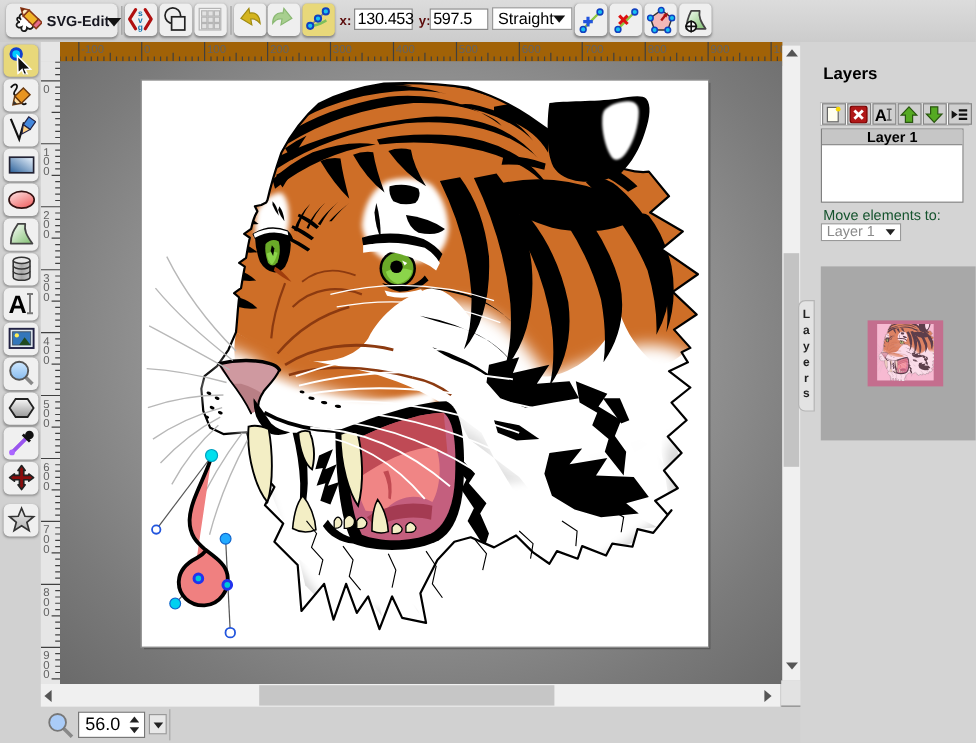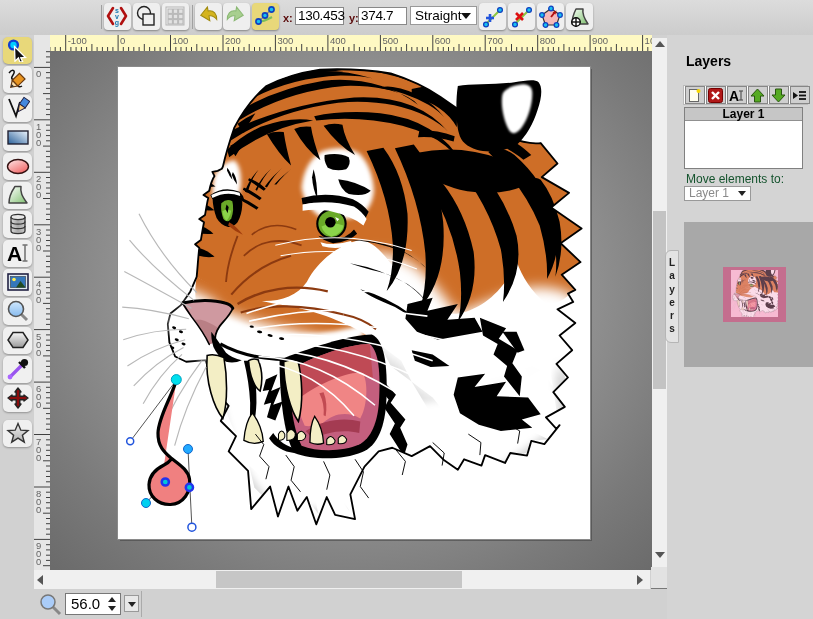--- a/index.html
+++ b/index.html
@@ -22,21 +22,21 @@
 #seglbl { position:absolute; left:410px; top:6px; width:67px; height:19px; background:#fff;
   border:1px solid #999; font-size:13.5px; line-height:17px; padding-left:4px; }
 #seglbl .car { position:absolute; right:5px; top:6px; width:0; height:0;
   border:5px solid transparent; border-top:6px solid #111; }
 #leftbar { left:0; top:35px; width:34px; height:584px; background:#d1d1d1; }
 .lbtn { position:absolute; left:3px; width:29px; height:27px; background:#f0f0f0;
   border-radius:5px; box-shadow:0 1px 2px rgba(0,0,0,0.3); }
 .lbtn.hl { background:#e8d87a; }
 .lbtn svg { position:absolute; left:3px; top:1px; }
 #rcorner { left:34px; top:35px; width:16px; height:16px; background:#e6e6e6; }
-#rulx { left:50px; top:35px; width:602px; height:20px; background:#fef9c3; overflow:hidden; }
+#rulx { left:50px; top:35px; width:602px; height:20px; background:#a16207; overflow:hidden; }
 #ruly { left:34px; top:51px; width:16px; height:519px; background:#e6e6e6; overflow:hidden; }
 #work { left:50px; top:51px; width:602px; height:519px; overflow:hidden;
   background:radial-gradient(ellipse 430px 390px at 304px 237px, #9b9b9b 0%, #909090 55%, #7a7a7a 80%, #6b6b6b 100%); }
 #canvas { position:absolute; left:68px; top:16px; width:472px; height:472px; background:#fff;
   outline:1px solid #8a8a8a; box-shadow:2px 2px 0 rgba(70,70,70,0.6); }
 #vscroll { left:652px; top:38px; width:15px; height:529px; background:#f0f0f0; }
 #scorner { left:651px; top:567px; width:21px; height:22px; background:#e2e2e2;
   border-right:1px solid #787878; border-bottom:1px solid #787878; }
 #vthumb { position:absolute; left:1px; top:173px; width:13px; height:178px; background:#c3c3c3; }
 #hscroll { left:34px; top:570px; width:616px; height:19px; background:#f0f0f0; }
@@ -68,20 +68,35 @@
   border:1px solid #b5b5b5; border-radius:6px 0 0 6px;
   font-size:10px; font-weight:bold; color:#222; text-align:center; line-height:13.3px; padding-top:5px;}
 #thumbpanel { position:absolute; left:17px; top:187px; width:129px; height:145px; background:#a8a8a8; }
 #thumb { position:absolute; left:39px; top:45px; width:63px; height:55px; background:#c46e8e; }
 #thumbin { position:absolute; left:8px; top:3px; width:47px; height:47px; background:#f8c8da; overflow:hidden; }
 #thumbin svg { position:absolute; left:0; top:0; }
 #tigersvg { position:absolute; left:0; top:0; }
 </style></head>
 <body>
 <div id="topbar" class="abs">
+    <div id="logobtn">
+      <svg width="27" height="27" viewBox="0 0 27 27">
+<g fill="#fff" stroke="#1a1a1a" stroke-width="1.5">
+<path d="M9.5 12.5 C6 8.5 11 5.5 13 9.5 C14.5 5 19.5 7.5 17 11 C21.5 9.5 22.5 15 18 15 C22 17.5 18 22 14.5 19 C14.5 23.5 8.5 22.5 10 18.5 C5.5 20.5 4 15 8.5 14.5 C4.5 13 6.5 8 9.5 12.5 Z"></path>
+</g>
+<g transform="rotate(44 17 10)">
+<rect x="12.5" y="6.5" width="11" height="7" fill="#f0b429" stroke="#8a3a1a" stroke-width="1.3"></rect>
+<rect x="23.5" y="6.5" width="4" height="7" fill="#e86c8a" stroke="#8a3a1a" stroke-width="1.3"></rect>
+<path d="M12.5 6.5 L6.5 10 L12.5 13.5 Z" fill="#fce8c0" stroke="#8a3a1a" stroke-width="1.2"></path>
+<path d="M6.5 10 L9.5 8.2 L9.5 11.8 Z" fill="#7a2a0a"></path>
+</g>
+</svg>
+      <div class="txt">SVG-Edit</div>
+      <div class="car"></div>
+    </div>
     <div class="vsep" style="left:101px"></div>
     <div class="tbtn" style="left:104px">
       <svg width="22" height="22" viewBox="0 0 22 22">
 <g fill="none" stroke="#b01010" stroke-width="2.6" stroke-linecap="round" stroke-linejoin="round">
 <path d="M7 3 L2 11 L7 19"></path>
           <path d="M15 3 L20 11 L15 19"></path>
         </g>
 <text x="11" y="8" font-size="7" font-weight="bold" fill="#1878b0" text-anchor="middle" font-family="Liberation Sans">s</text>
 <text x="11" y="14" font-size="7" font-weight="bold" fill="#1878b0" text-anchor="middle" font-family="Liberation Sans">v</text>
 <text x="11" y="20" font-size="7" font-weight="bold" fill="#1878b0" text-anchor="middle" font-family="Liberation Sans">g</text>
@@ -127,21 +142,21 @@
 <g fill="#18c0f0" stroke="#1040c0" stroke-width="1.6">
 <circle cx="4.5" cy="16.5" r="2.6"></circle>
           <circle cx="11" cy="10.5" r="2.6"></circle>
           <circle cx="17.5" cy="4.5" r="2.6"></circle>
         </g>
       </svg>
     </div>
     <div class="lab" style="left:283px">x:</div>
     <div class="tin" style="left:295px">130.453</div>
     <div class="lab" style="left:349px">y:</div>
-    <div class="tin" style="left:358px">374.7</div>
+    <div class="tin" style="left:358px">597.5</div>
     <div id="seglbl">Straight<div class="car"></div></div>
     <div class="tbtn" style="left:479px">
       <svg width="24" height="24" viewBox="0 0 24 24">
 <line x1="5" y1="19" x2="19" y2="5" stroke="#8cc63f" stroke-width="2"></line>
 <g stroke="#2255dd" stroke-width="2.6">
           <line x1="9" y1="9" x2="9" y2="17"></line>
           <line x1="5" y1="13" x2="13" y2="13"></line>
         </g>
 <g fill="#18c0f0" stroke="#1040c0" stroke-width="1.3">
           <circle cx="5" cy="19.5" r="2.4"></circle>

